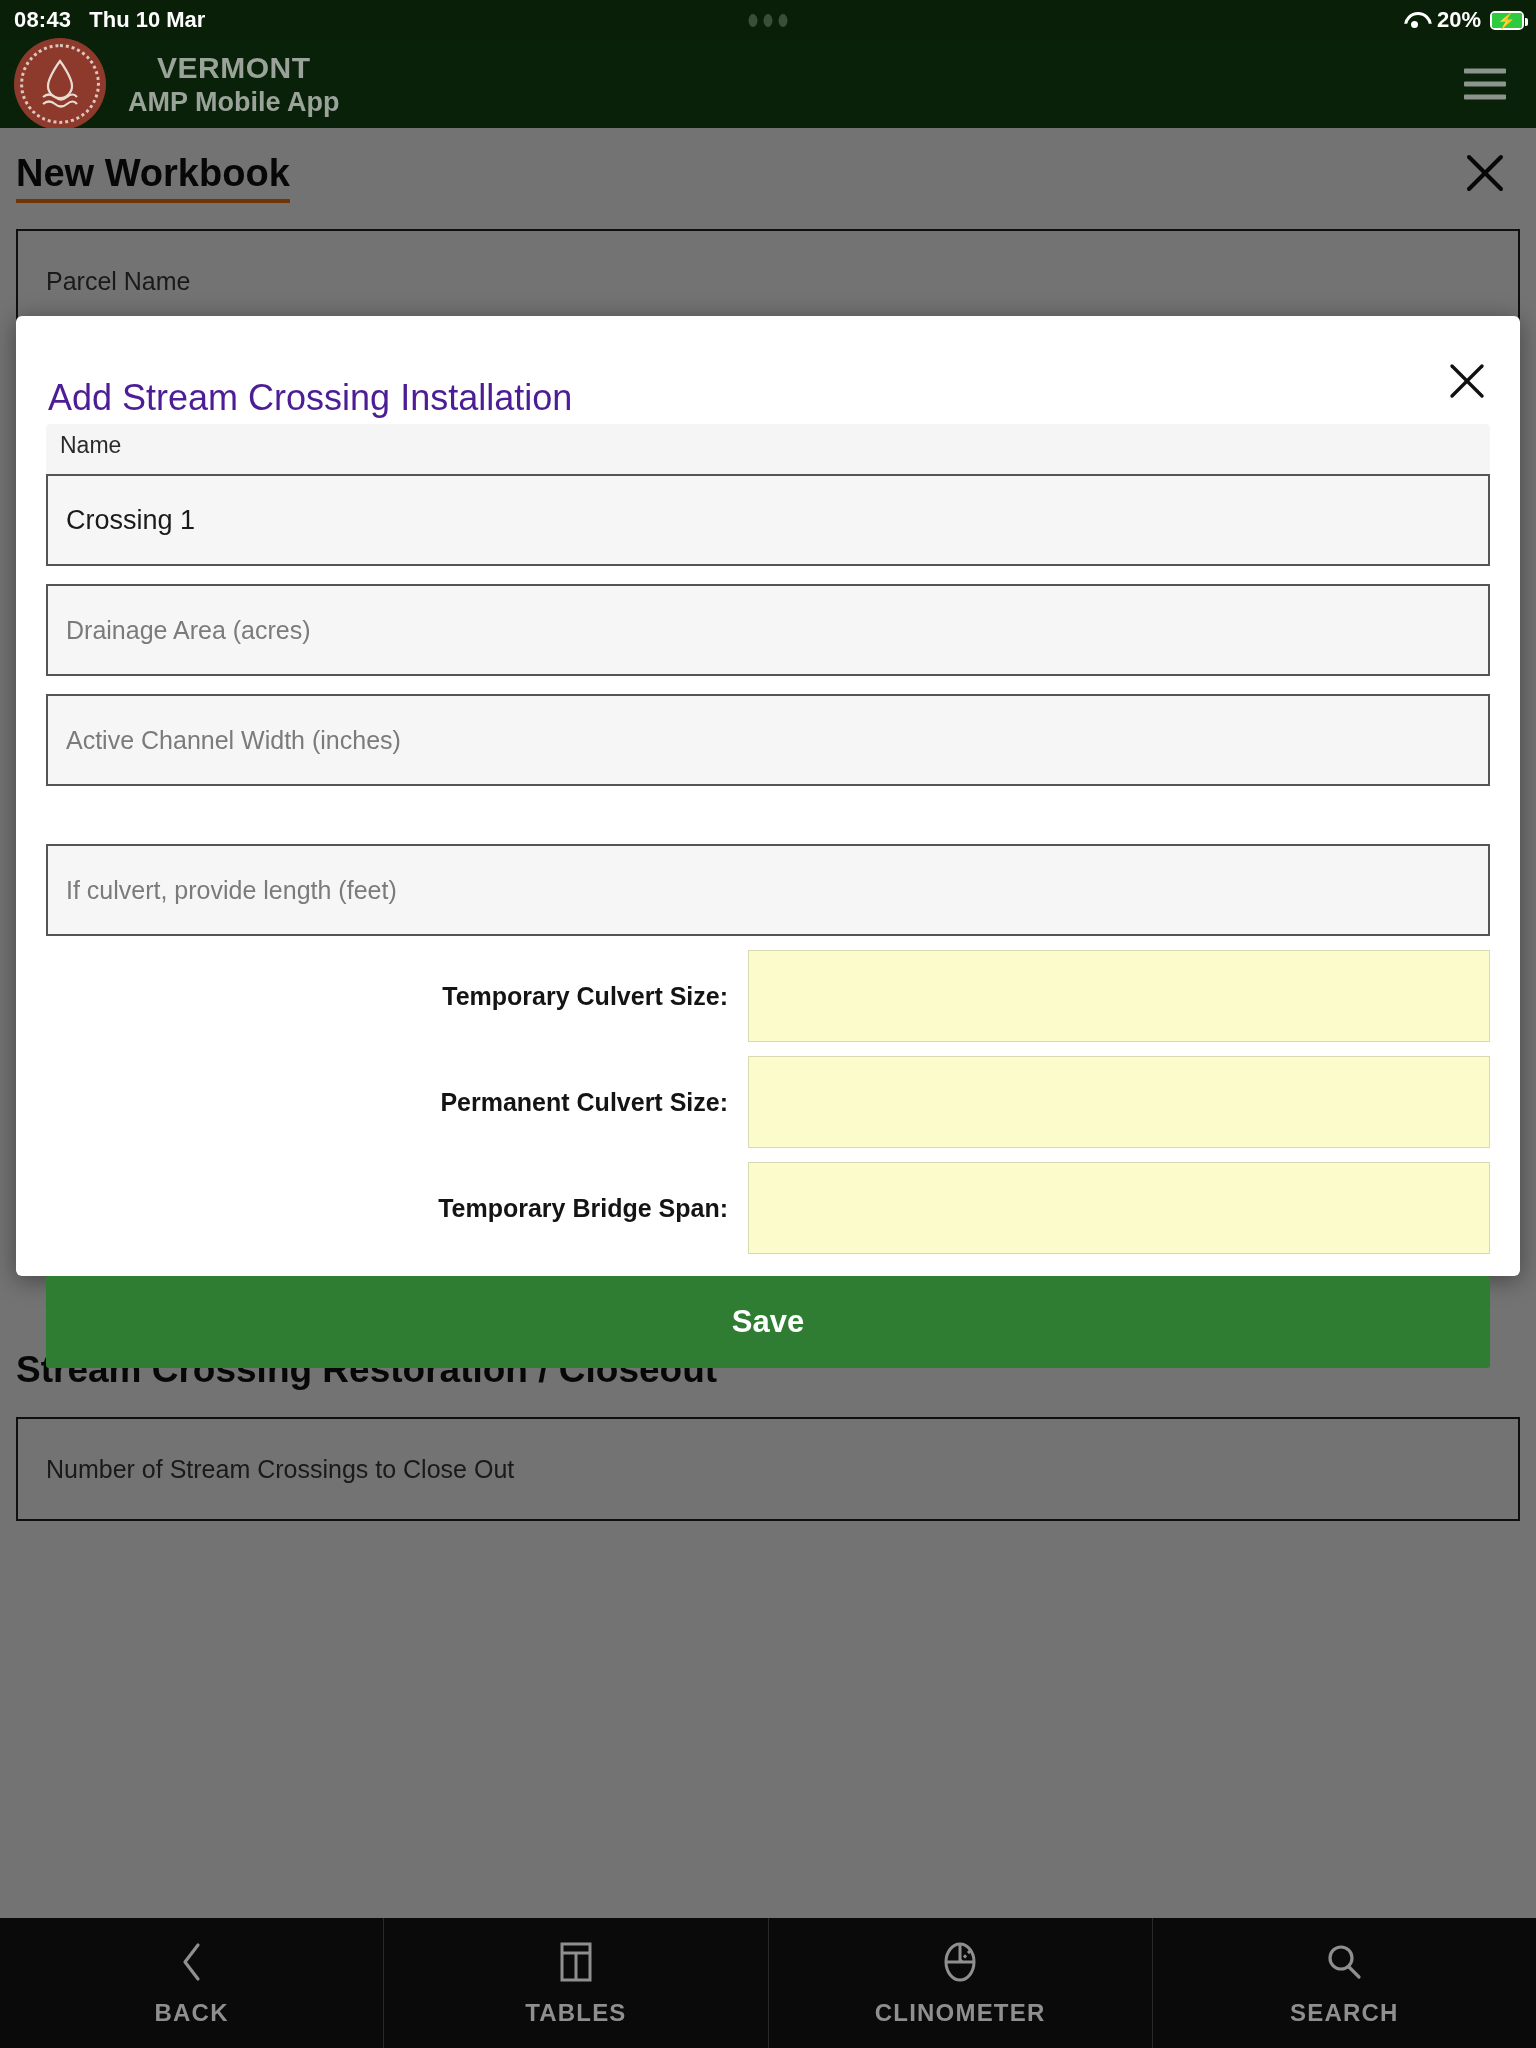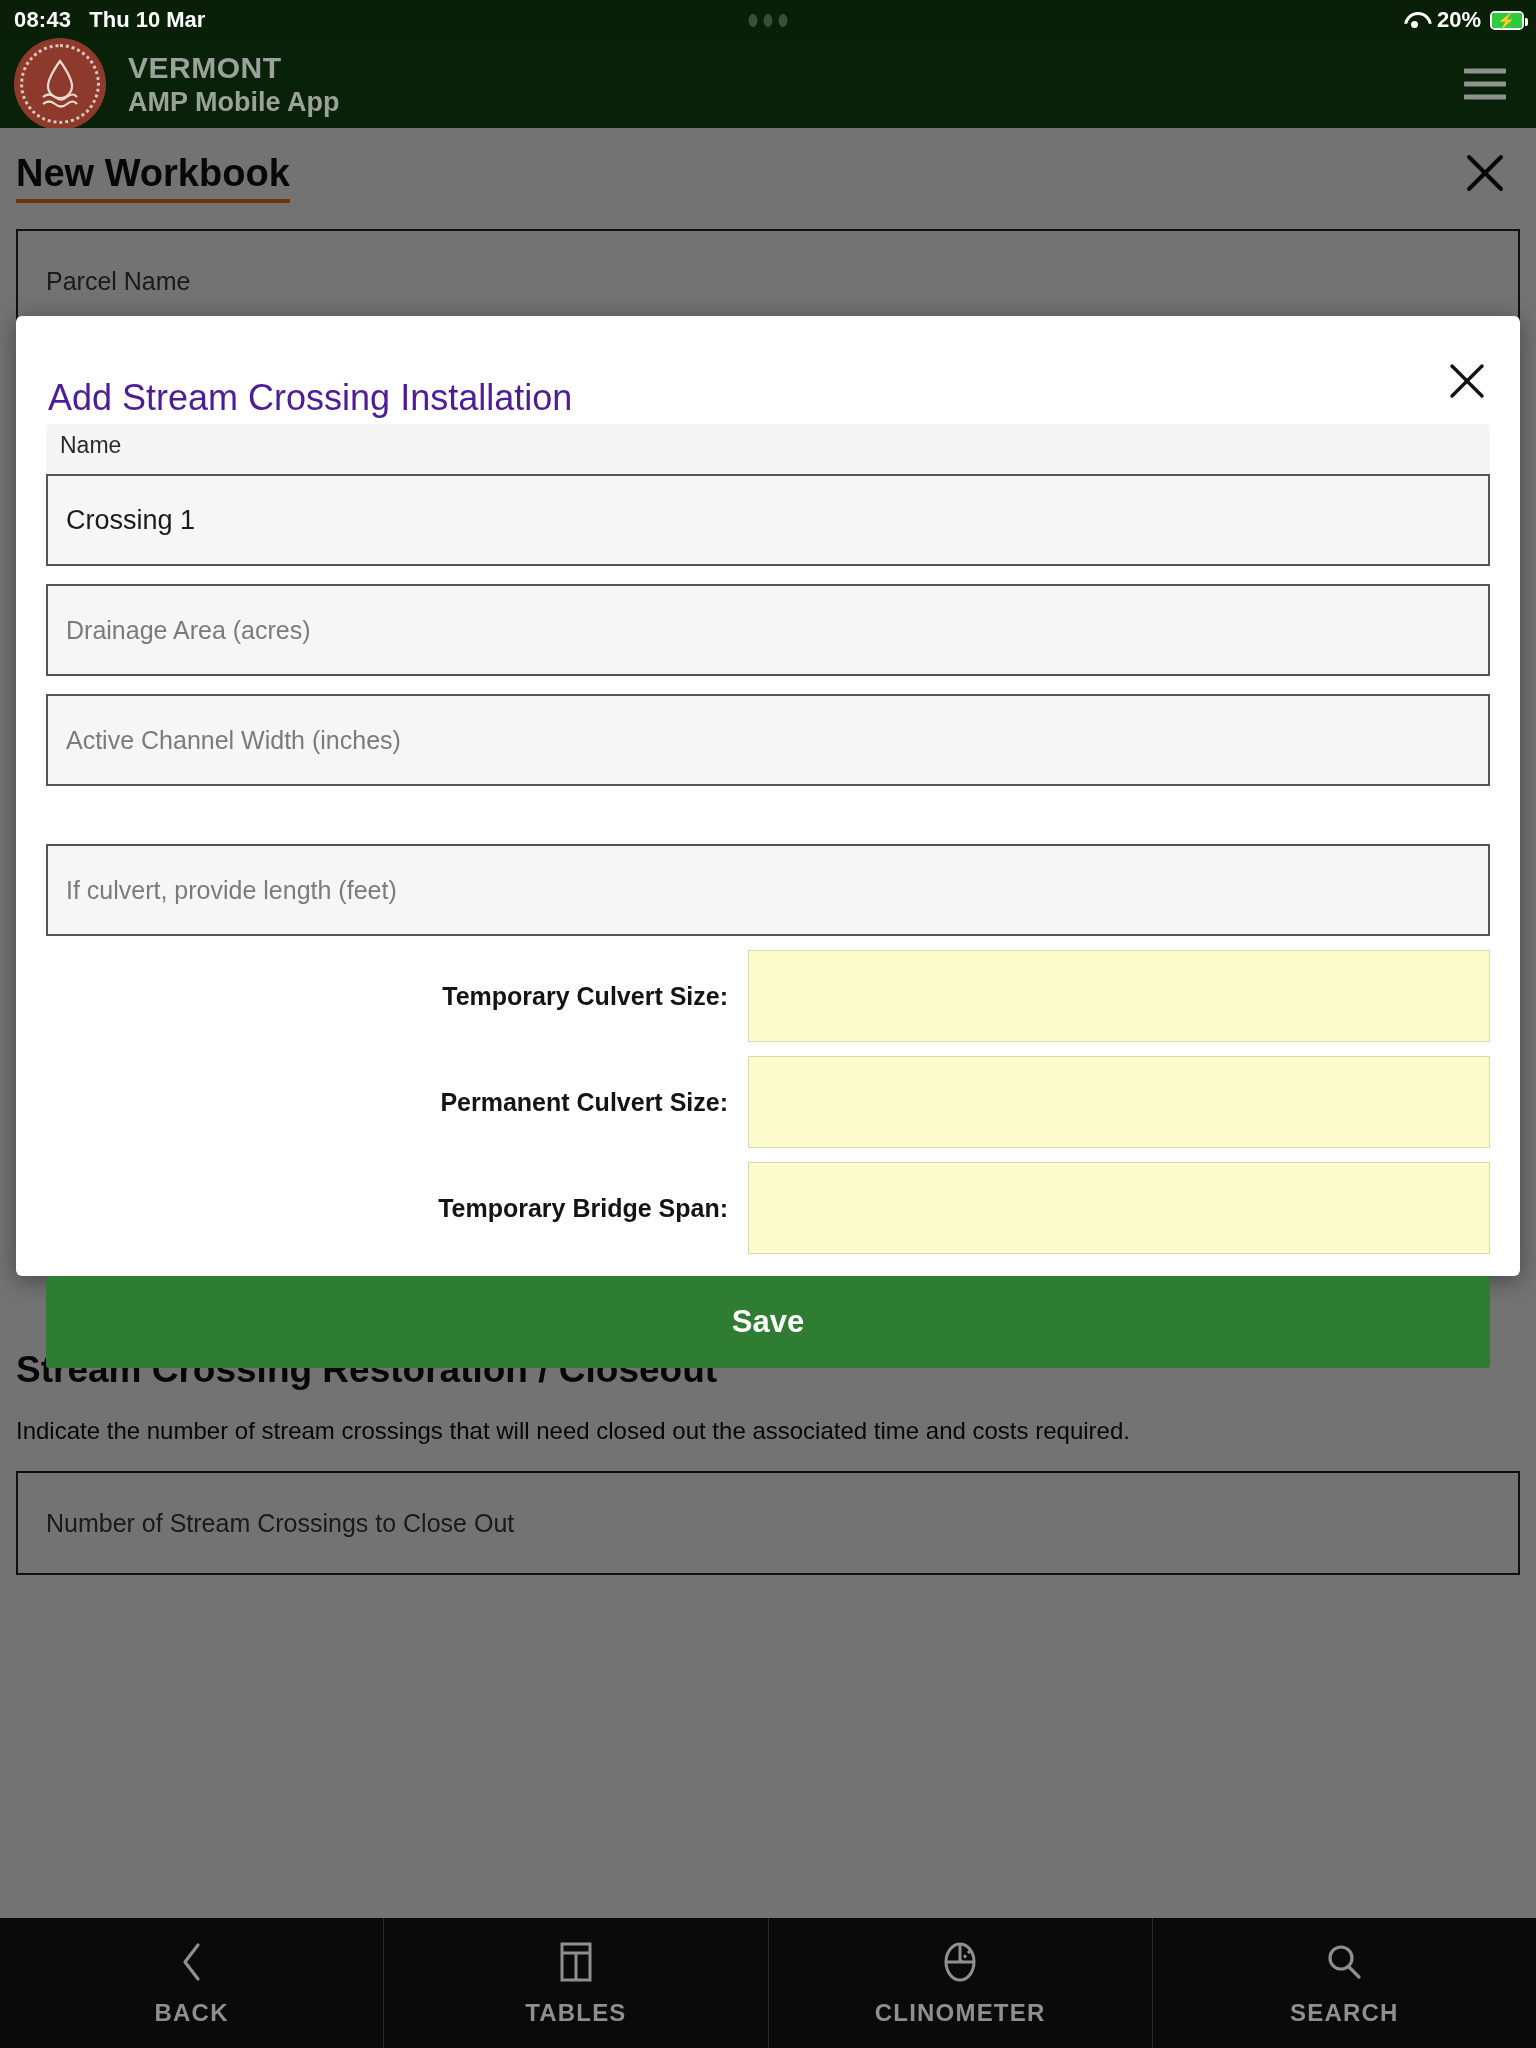--- a/index.html
+++ b/index.html
@@ -48,21 +48,21 @@
     position:absolute; top:40px; left:0; width:1536px; height:88px;
     background:#0a2109; display:flex; align-items:center;
   }
   .logo { margin-left:14px; width:92px; height:92px; border-radius:50%;
           background:#8d3a2c; position:relative; flex:none;
           display:flex; align-items:center; justify-content:center; }
   .logo .ring { position:absolute; inset:6px; border-radius:50%;
                 border:3px dotted rgba(235,225,215,.85); }
   .logo svg { width:54px; height:58px; }
   .brand { margin-left:22px; line-height:1.05; }
-  .brand .b1 { font-size:30px; font-weight:700; color:#9aa39a; letter-spacing:.5px; }
+  .brand .b1 { font-size:30px; font-weight:700; color:#9aa39a; letter-spacing:.5px;text-align:center; }
   .brand .b2 { font-size:27px; font-weight:700; color:#9aa39a; margin-top:5px; }
   .hamburger { position:absolute; right:30px; top:50%; transform:translateY(-50%);
                width:42px; display:flex; flex-direction:column; gap:8px; cursor:pointer; }
   .hamburger i { display:block; height:5px; background:#8d948d; border-radius:1px; }
 
   
   .page { position:absolute; top:128px; left:0; width:1536px; height:1790px;
           background:#fff; overflow:hidden; }
   .dim { position:absolute; inset:0; background:rgba(0,0,0,.55); z-index:5; pointer-events:none; }
   .page-inner { position:absolute; top:0; left:0; width:1536px; padding:0 16px; }
@@ -188,21 +188,20 @@
           <line x1="7" y1="7" x2="39" y2="39"></line>
             <line x1="39" y1="7" x2="7" y2="39"></line>
         </svg>
       </div>
       <div class="pg-field">
         <span>Parcel Name</span>
       </div>
       <div class="pg-field tall"></div>
       <div style="height:860px"></div>
       <div class="pg-h2">Stream Crossing Restoration / Closeout</div>
-      <div class="pg-p">Indicate the number of stream crossings that will need closed out the associated time and costs required.</div>
       <div class="pg-field">
         <span>Number of Stream Crossings to Close Out</span>
       </div>
     </div>
     <div class="dim"></div>
   </div>
 
   <div class="modal">
     <div class="modal-head">
       <div class="modal-title">Add Stream Crossing Installation</div>

